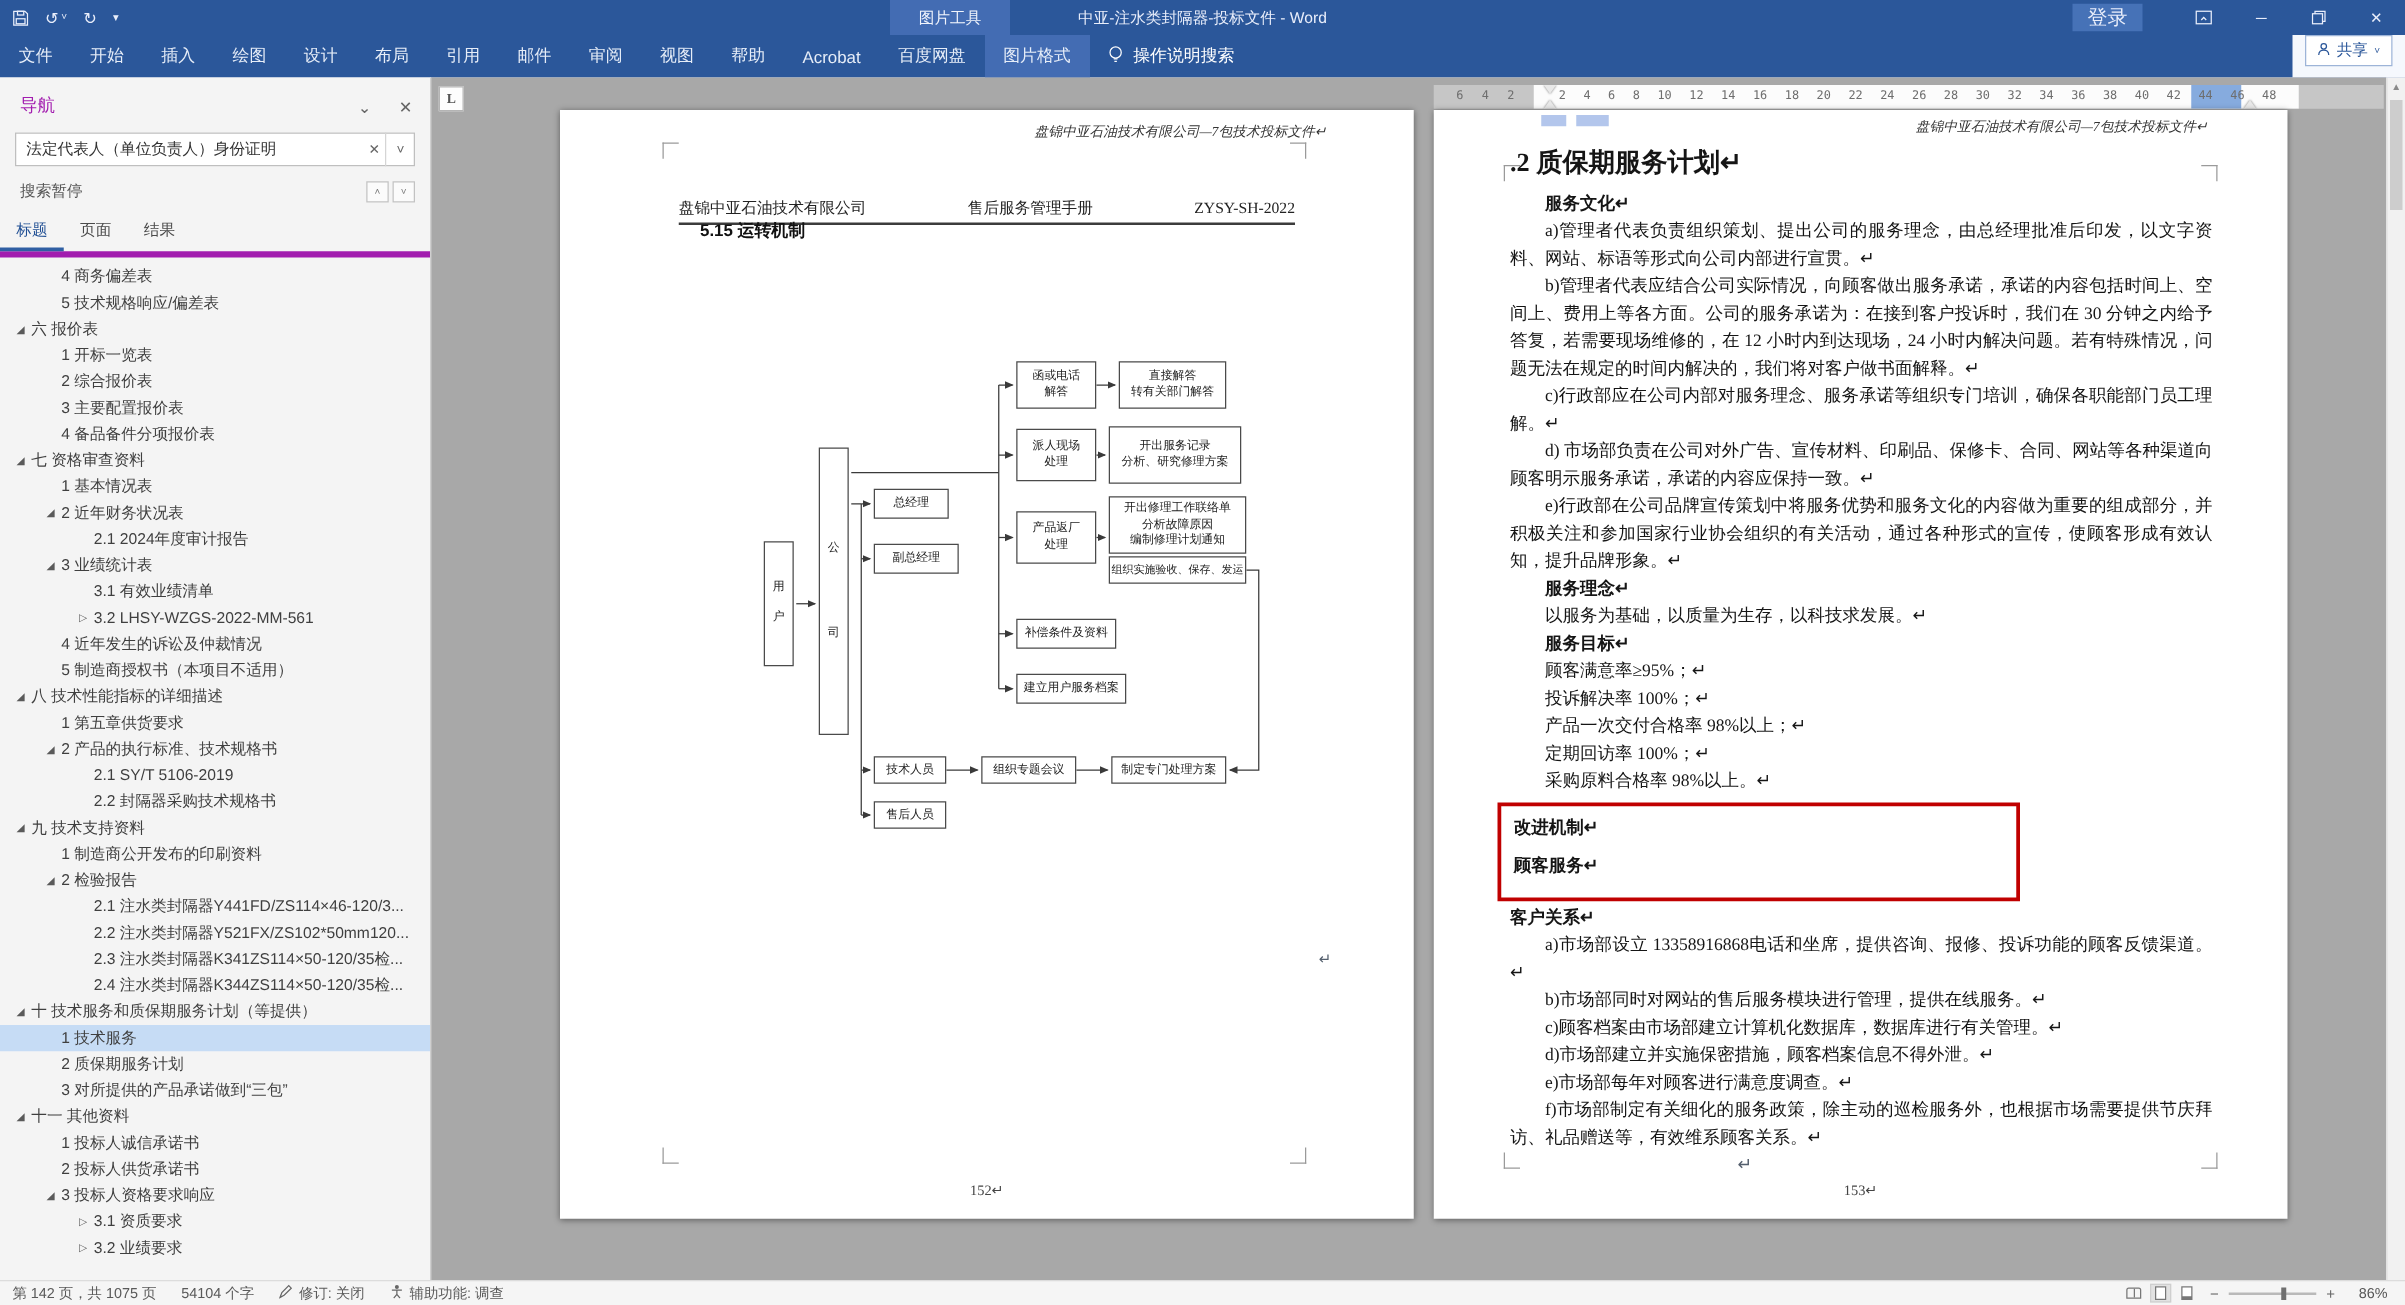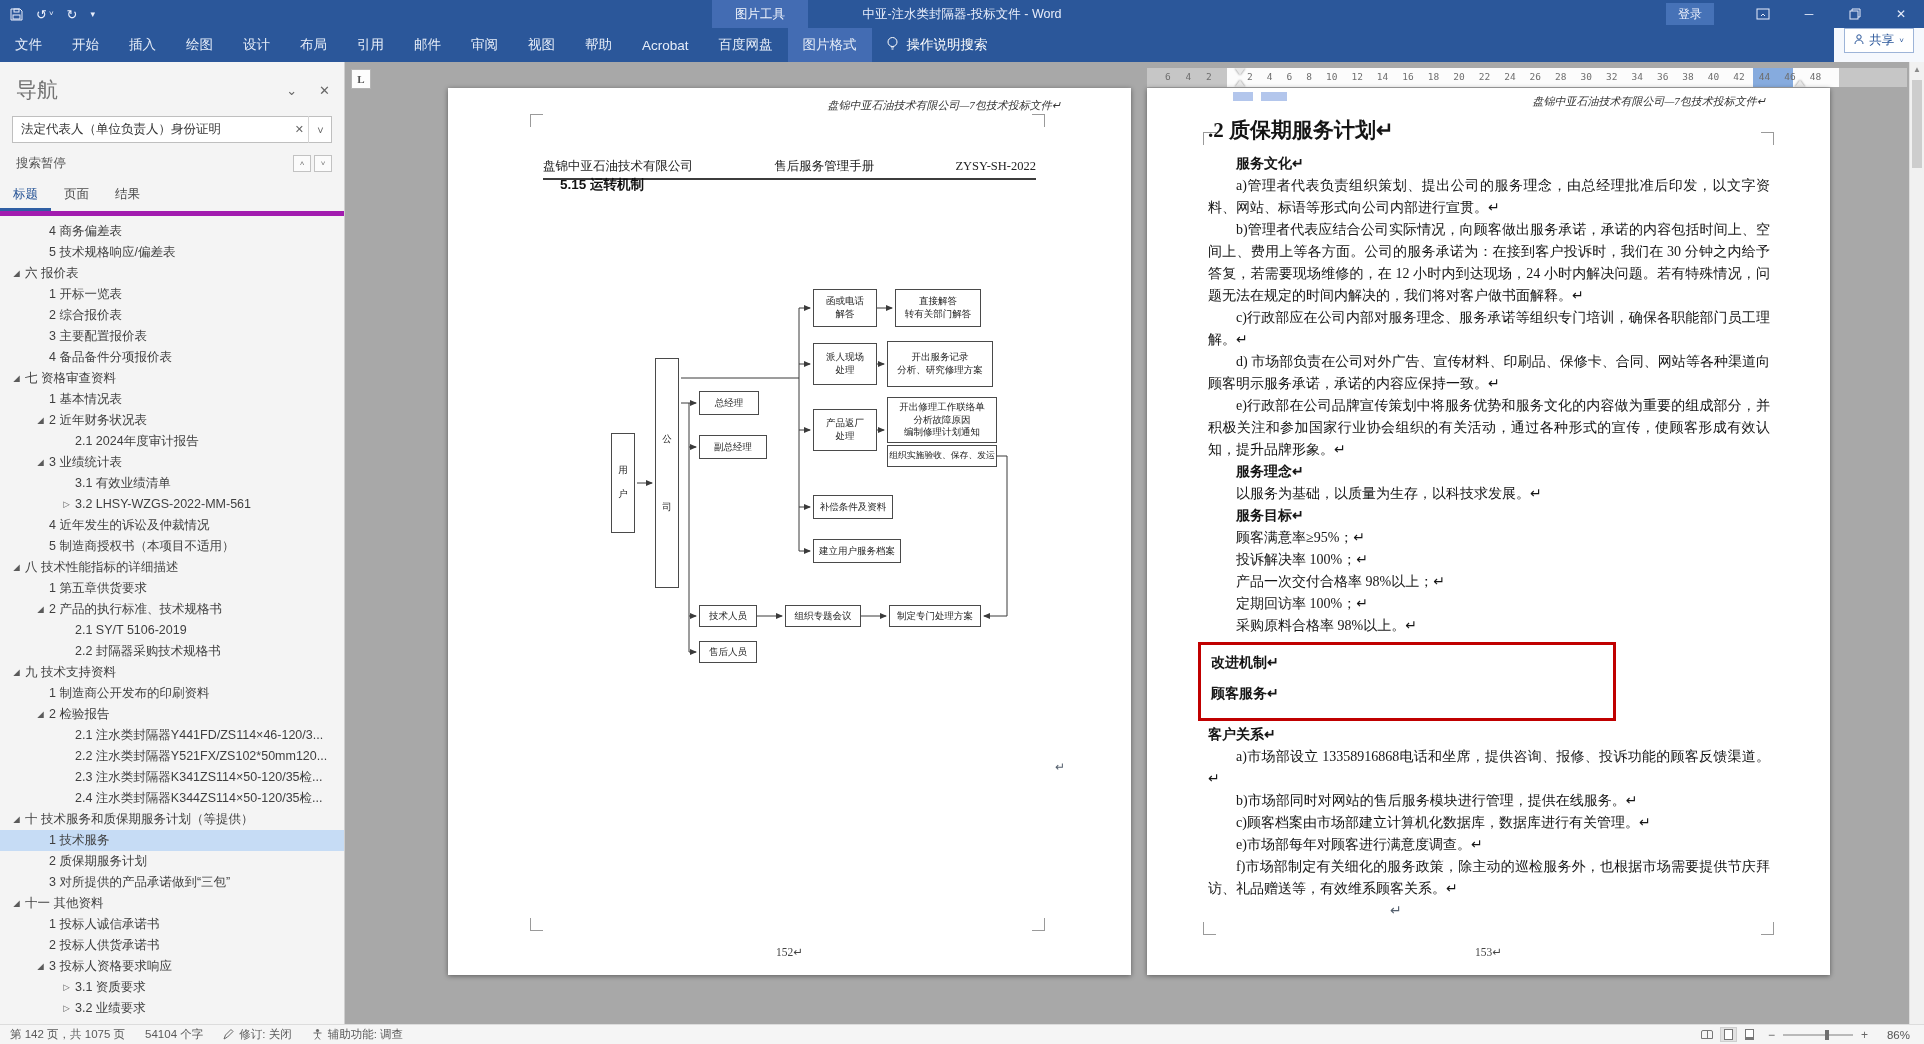--- a/index.html
+++ b/index.html
@@ -7,38 +7,38 @@
   .win { width:1924px; height:1044px; position:relative; background:#fff; display:flex; flex-direction:column; }
 
   
   .titlebar { height:28px; background:#2b579a; color:#e9eefb; display:flex; align-items:center; position:relative; flex:0 0 auto; }
   .qat { display:flex; align-items:center; gap:13px; padding-left:10px; }
   .qat .qicon { color:#e9eefb; font-size:13px; line-height:1; cursor:default; display:flex; align-items:center; }
   .qat svg { display:block; }
   .ctx-group { position:absolute; left:712px; top:0; height:28px; width:96px; background:#436cb3; display:flex; align-items:center; justify-content:center; font-size:12.5px; color:#f0f4fc; }
   .win-title { position:absolute; left:0; right:0; text-align:center; font-size:12.5px; pointer-events:none; }
   .tb-right { margin-left:auto; display:flex; align-items:center; height:100%; }
-  .signin { background:#4672b7; height:22px; display:flex; align-items:center; padding:0 12px; font-size:12px; margin-right:26px; }
+  .signin { background:#4672b7; height:22px; display:flex; align-items:center; padding:0 12px; font-size:16px; margin-right:26px; }
   .winbtn { width:46px; height:28px; display:flex; align-items:center; justify-content:center; font-size:12px; color:#e9eefb; }
 
   
   .tabrow { height:34px; background:#2b579a; display:flex; align-items:stretch; flex:0 0 auto; }
   .rtab { display:flex; align-items:center; padding:0 15px; font-size:13.5px; color:#e6edf8; }
   .rtab.active-ctx { background:#436cb3; }
   .ribbon-search { display:flex; align-items:center; gap:8px; padding:0 14px; font-size:13.5px; color:#fff; }
   .share-wrap { margin-left:auto; background:#f5f8fd; display:flex; align-items:flex-start; padding:0 10px; }
   .share-btn { display:flex; align-items:center; gap:5px; border:1px solid #9db4d8; background:#fff; color:#2b579a; font-size:12.5px; padding:3px 9px; }
 
   
   .main { flex:1 1 auto; display:flex; min-height:0; }
 
   
   .navpane { width:345px; background:#f4f4f4; border-right:1px solid #cfcfcf; overflow:hidden; flex:0 0 auto; }
   .nav-head { display:flex; align-items:center; margin:14px 14px 12px 16px; }
-  .nav-head .t { font-size:21px; color:#737373; }
+  .nav-head .t { font-size:14px; color:#a21caf; }
   .nav-head .ic { margin-left:auto; color:#666; font-size:13px; display:flex; gap:22px; }
   .nav-search { margin:0 12px; position:relative; }
   .nav-search input { width:100%; height:27px; border:1px solid #bfbfbf; background:#fff; font-size:12.5px; color:#333; padding:0 50px 0 8px; font-family:"Liberation Sans",sans-serif; }
   .ns-clear { position:absolute; right:28px; top:0; height:27px; display:flex; align-items:center; color:#666; font-size:11px; }
   .ns-drop { position:absolute; right:0; top:0; height:27px; width:24px; border-left:1px solid #d5d5d5; display:flex; align-items:center; justify-content:center; color:#666; font-size:11px; }
   .nav-status { display:flex; align-items:center; margin:12px 12px 0 16px; font-size:12.5px; color:#555; }
   .nav-status .btns { margin-left:auto; display:flex; gap:3px; }
   .nav-status .sbtn { width:18px; height:17px; border:1px solid #c2c2c2; background:#fbfbfb; color:#777; font-size:8px; display:flex; align-items:center; justify-content:center; }
   .nav-tabs { display:flex; margin-top:10px; border-bottom:5px solid #a21caf; }
   .ntab { padding:4px 13px 5px; font-size:12.5px; color:#4a4a4a; }
@@ -491,20 +491,21 @@
           <div class="goal">定期回访率 100%；↵</div>
           <div class="goal">采购原料合格率 98%以上。↵</div>
           <div class="redbox">
             <div class="sub0">改进机制↵</div>
             <div class="sub0">顾客服务↵</div>
           </div>
           <div class="sub0">客户关系↵</div>
           <div class="p">a)市场部设立 13358916868电话和坐席，提供咨询、报修、投诉功能的顾客反馈渠道。↵</div>
           <div class="p">b)市场部同时对网站的售后服务模块进行管理，提供在线服务。↵</div>
           <div class="p">c)顾客档案由市场部建立计算机化数据库，数据库进行有关管理。↵</div>
+          <div class="p">d)市场部建立并实施保密措施，顾客档案信息不得外泄。↵</div>
           <div class="p">e)市场部每年对顾客进行满意度调查。↵</div>
           <div class="p">f)市场部制定有关细化的服务政策，除主动的巡检服务外，也根据市场需要提供节庆拜访、礼品赠送等，有效维系顾客关系。↵</div>
           <div class="pmark-line">↵</div>
         </div>
         <div class="page-num">153↵</div>
       </div>
     </div>
 
     <div class="vscroll">
       <div class="vs-up">▲</div>

